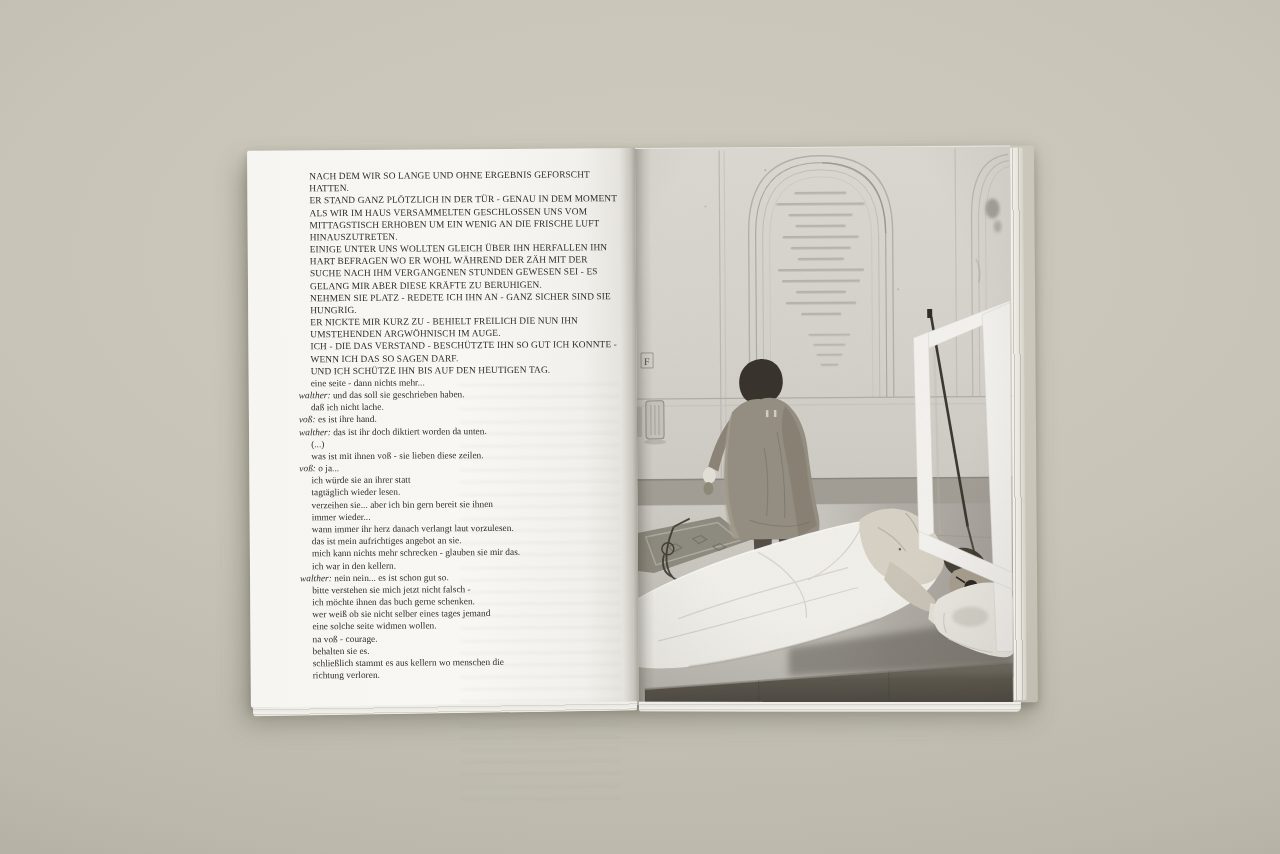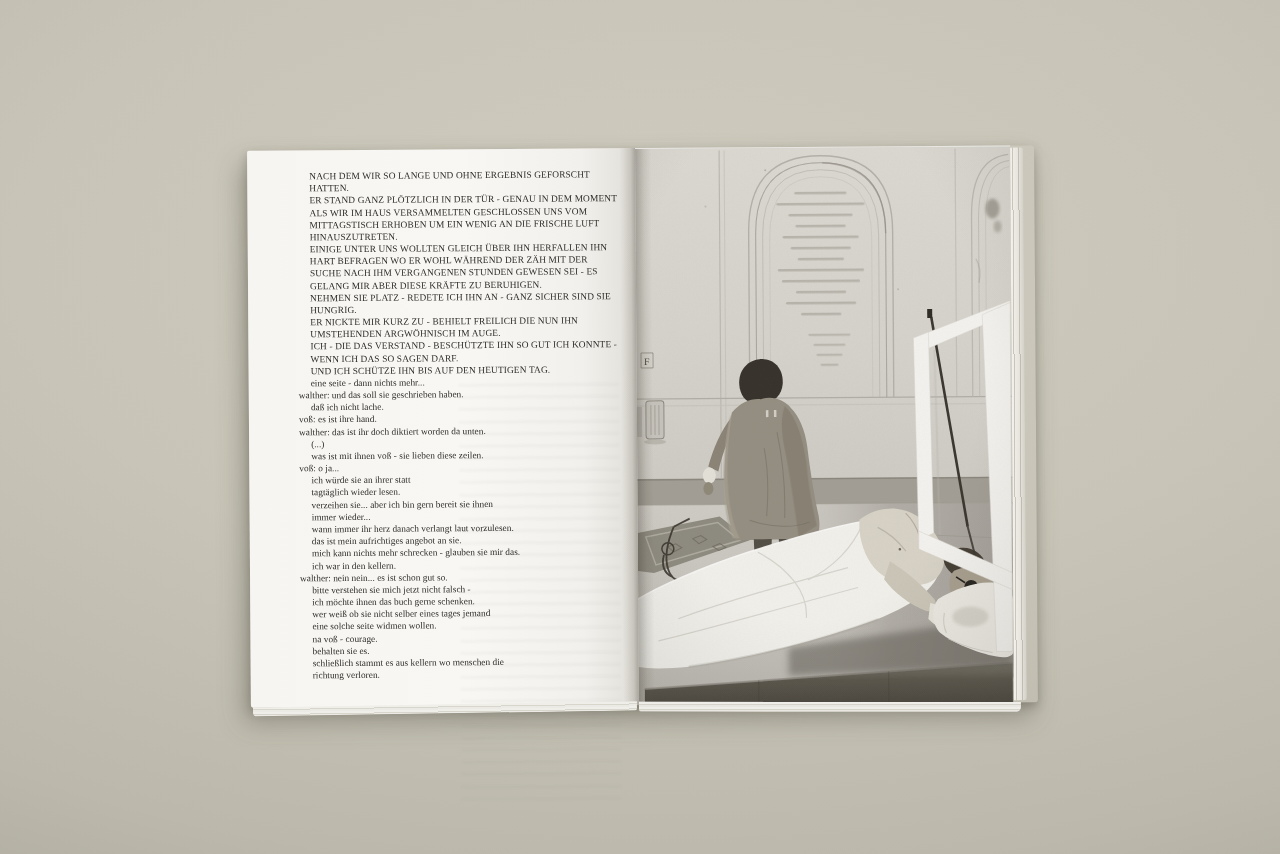--- a/index.html
+++ b/index.html
@@ -56,21 +56,21 @@
     background:linear-gradient(to right, rgba(55,50,42,.30) 0%, rgba(90,85,72,.12) 55%, rgba(90,85,72,0) 100%);
   }
   .script{
     position:absolute;left:50px;top:20px;width:320px;
     font-size:9.4px;line-height:12.17px;color:#302e2a;
     padding-left:12px;
   }
   .line{white-space:nowrap;}
   .line.caps{letter-spacing:.12px;}
   .line.has-speaker{margin-left:-12px;}
-  .speaker{}
+  .speaker{font-style:italic;}
   .ghost{
     position:absolute;left:210px;top:235px;width:160px;height:420px;
     background:repeating-linear-gradient(to bottom, rgba(118,116,102,.055) 0 2px, rgba(0,0,0,0) 2px 12.17px);
     filter:blur(.8px);pointer-events:none;
   }
   svg{display:block;}
 </style>
 </head>
 <body>
 

